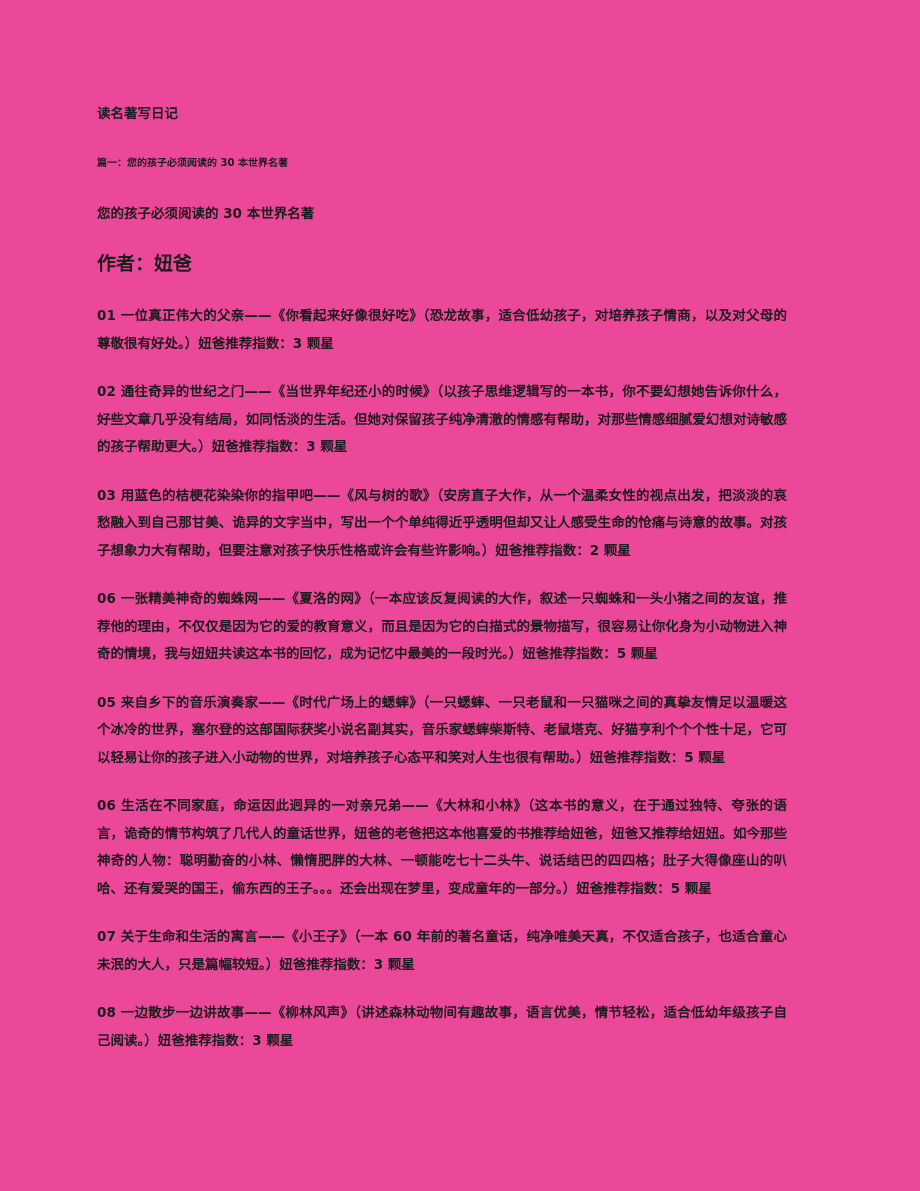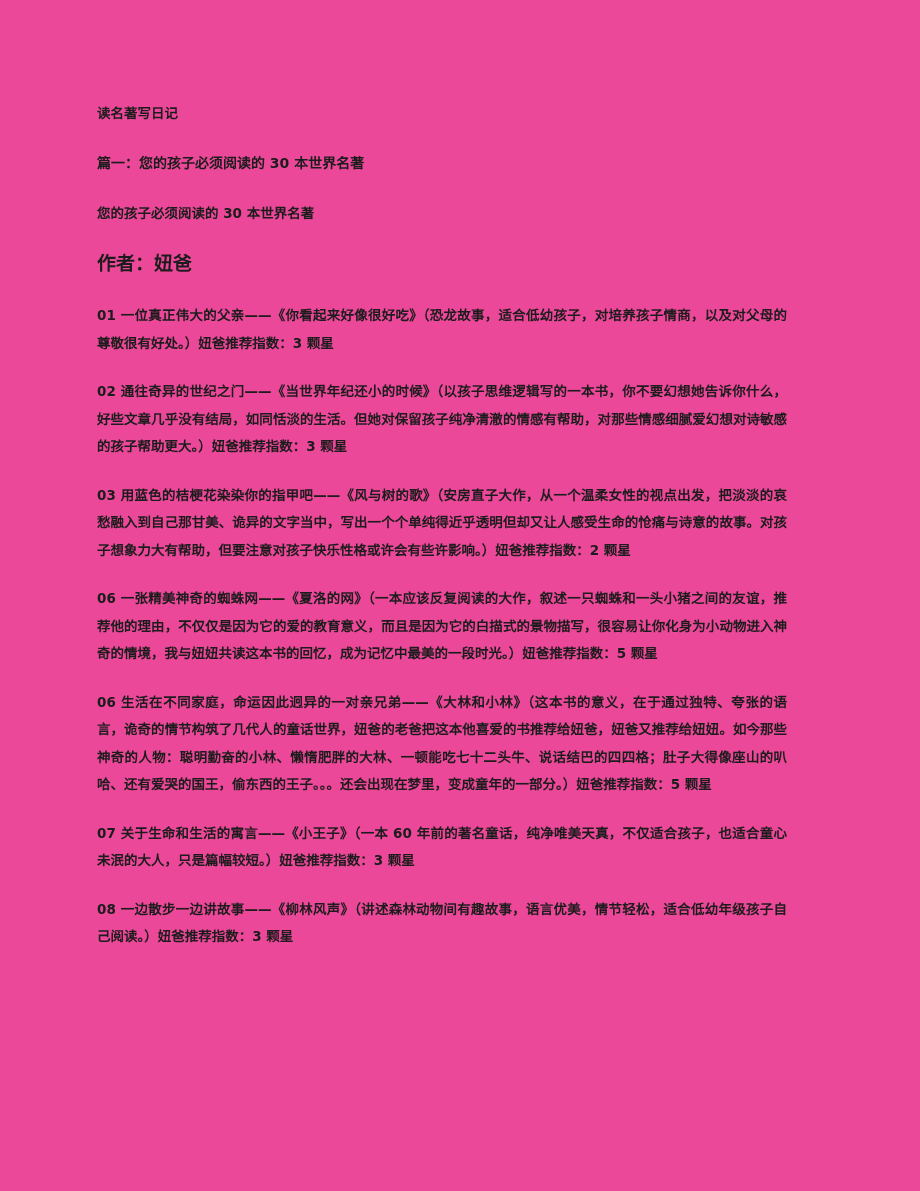--- a/index.html
+++ b/index.html
@@ -34,21 +34,21 @@
     color: #1c1c1c;
   }
   .doc-subtitle {
     font-size: 13.5px;
     line-height: 26px;
     margin: 4px 0 24px 0;
     font-weight: 600;
     color: #1c1c1c;
   }
   .doc-heading {
-    font-size: 14px;
+    font-size: 10px;
     line-height: 26px;
     margin: 0 0 24px 0;
     font-weight: 600;
     color: #1c1c1c;
   }
   .doc-author {
     font-size: 19px;
     line-height: 26px;
     margin: 0 0 26px 0;
     font-weight: 600;
@@ -80,20 +80,21 @@
     <div class="doc-author">作者：妞爸</div>
 
     <p class="entry">01 一位真正伟大的父亲——《你看起来好像很好吃》（恐龙故事，适合低幼孩子，对培养孩子情商，以及对父母的尊敬很有好处。）妞爸推荐指数：3 颗星</p>
 
     <p class="entry">02 通往奇异的世纪之门——《当世界年纪还小的时候》（以孩子思维逻辑写的一本书，你不要幻想她告诉你什么，好些文章几乎没有结局，如同恬淡的生活。但她对保留孩子纯净清澈的情感有帮助，对那些情感细腻爱幻想对诗敏感的孩子帮助更大。）妞爸推荐指数：3 颗星</p>
 
     <p class="entry">03 用蓝色的桔梗花染染你的指甲吧——《风与树的歌》（安房直子大作，从一个温柔女性的视点出发，把淡淡的哀愁融入到自己那甘美、诡异的文字当中，写出一个个单纯得近乎透明但却又让人感受生命的怆痛与诗意的故事。对孩子想象力大有帮助，但要注意对孩子快乐性格或许会有些许影响。）妞爸推荐指数：2 颗星</p>
 
     <p class="entry">06 一张精美神奇的蜘蛛网——《夏洛的网》（一本应该反复阅读的大作，叙述一只蜘蛛和一头小猪之间的友谊，推荐他的理由，不仅仅是因为它的爱的教育意义，而且是因为它的白描式的景物描写，很容易让你化身为小动物进入神奇的情境，我与妞妞共读这本书的回忆，成为记忆中最美的一段时光。）妞爸推荐指数：5 颗星</p>
 
+    <p class="entry">05 来自乡下的音乐演奏家——《时代广场上的蟋蟀》（一只蟋蟀、一只老鼠和一只猫咪之间的真挚友情足以温暖这个冰冷的世界，塞尔登的这部国际获奖小说名副其实，音乐家蟋蟀柴斯特、老鼠塔克、好猫亨利个个个性十足，它可以轻易让你的孩子进入小动物的世界，对培养孩子心态平和笑对人生也很有帮助。）妞爸推荐指数：5 颗星</p>
 
     <p class="entry">06 生活在不同家庭，命运因此迥异的一对亲兄弟——《大林和小林》（这本书的意义，在于通过独特、夸张的语言，诡奇的情节构筑了几代人的童话世界，妞爸的老爸把这本他喜爱的书推荐给妞爸，妞爸又推荐给妞妞。如今那些神奇的人物：聪明勤奋的小林、懒惰肥胖的大林、一顿能吃七十二头牛、说话结巴的四四格；肚子大得像座山的叭哈、还有爱哭的国王，偷东西的王子。。。还会出现在梦里，变成童年的一部分。）妞爸推荐指数：5 颗星</p>
 
     <p class="entry">07 关于生命和生活的寓言——《小王子》（一本 60 年前的著名童话，纯净唯美天真，不仅适合孩子，也适合童心未泯的大人，只是篇幅较短。）妞爸推荐指数：3 颗星</p>
 
     <p class="entry">08 一边散步一边讲故事——《柳林风声》（讲述森林动物间有趣故事，语言优美，情节轻松，适合低幼年级孩子自己阅读。）妞爸推荐指数：3 颗星</p>
 
   </div>
 </div>
 

